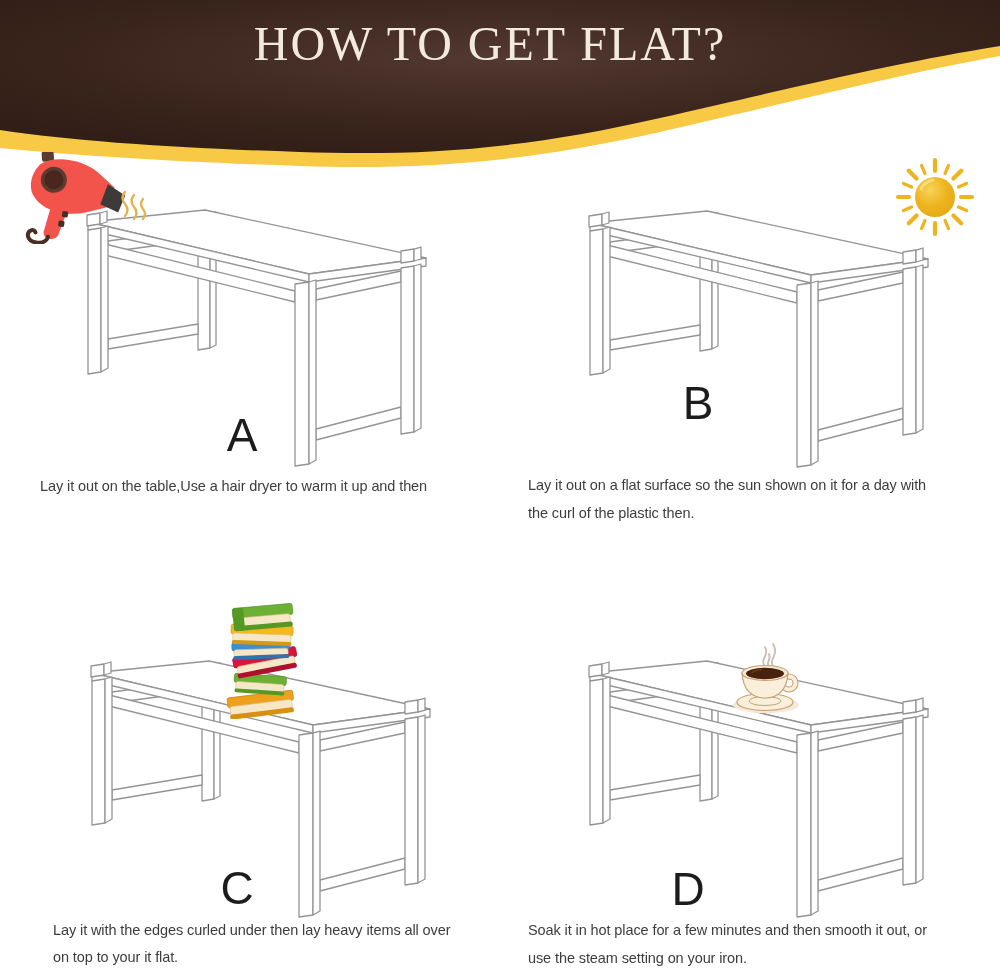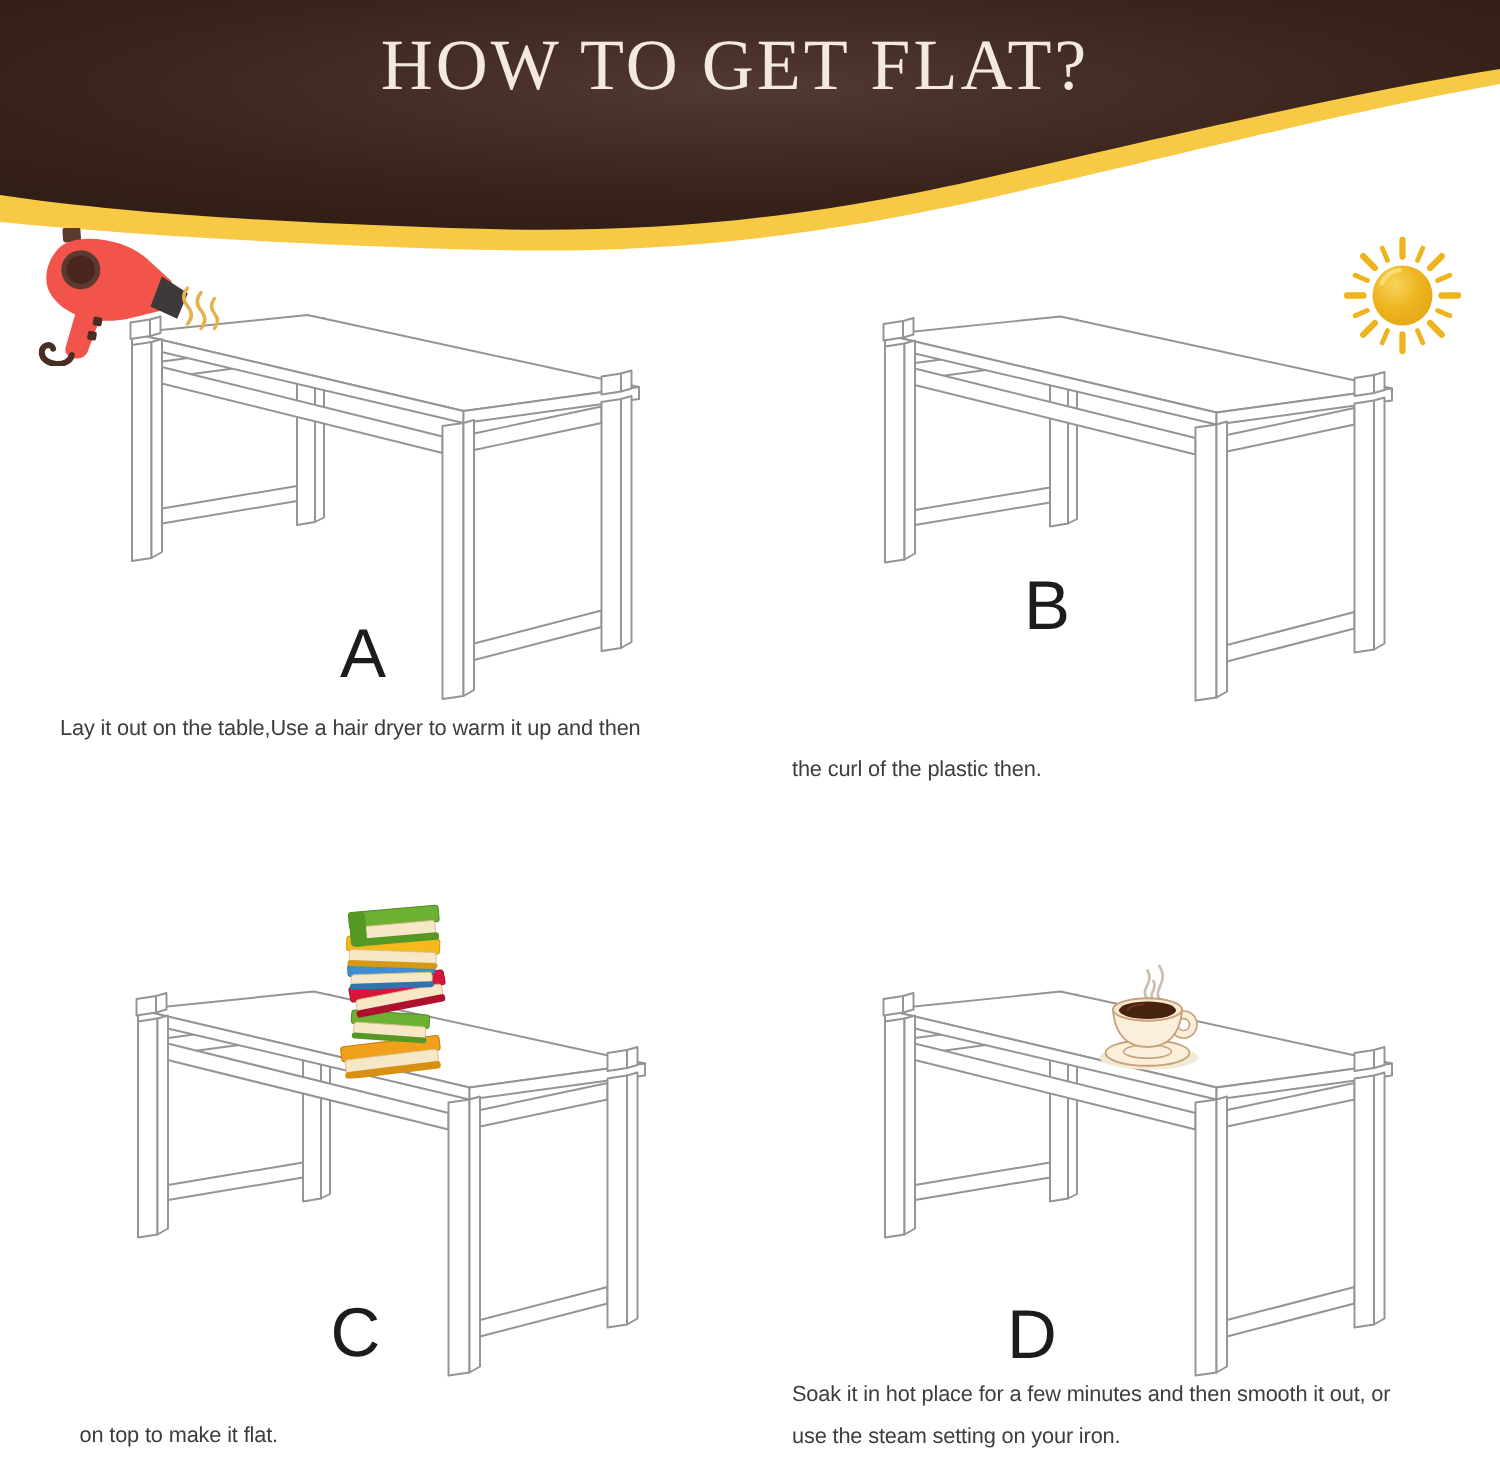--- a/index.html
+++ b/index.html
@@ -209,20 +209,22 @@
     <path d="M26,33 a14,4.5 0 0 1 10,-3.5" fill="none" stroke="#6b3a1d" stroke-width="1.5" stroke-linecap="round"></path>
   </svg>
 
   <div class="method-label" style="left:242px;top:408px">A</div>
   <div class="method-label" style="left:698px;top:376px">B</div>
   <div class="method-label" style="left:237px;top:861px">C</div>
   <div class="method-label" style="left:688px;top:862px">D</div>
 
   <div class="desc" style="left:40px;top:478px">Lay it out on the table,Use a hair dryer to warm it up and then</div>
 
+  <div class="desc" style="left:528px;top:477px">Lay it out on a flat surface so the sun shown on it for a day with</div>
   <div class="desc" style="left:528px;top:505px">the curl of the plastic then.</div>
 
-  <div class="desc" style="left:53px;top:949px">on top to make it flat.</div>
+  <div class="desc" style="left:53px;top:922px">Lay it with the edges curled under then lay heavy items all over</div>
+  <div class="desc" style="left:53px;top:949px">on top to your it flat.</div>
 
   <div class="desc" style="left:528px;top:922px">Soak it in hot place for a few minutes and then smooth it out, or</div>
   <div class="desc" style="left:528px;top:950px">use the steam setting on your iron.</div>
 
 </div>
 
 </body></html>

